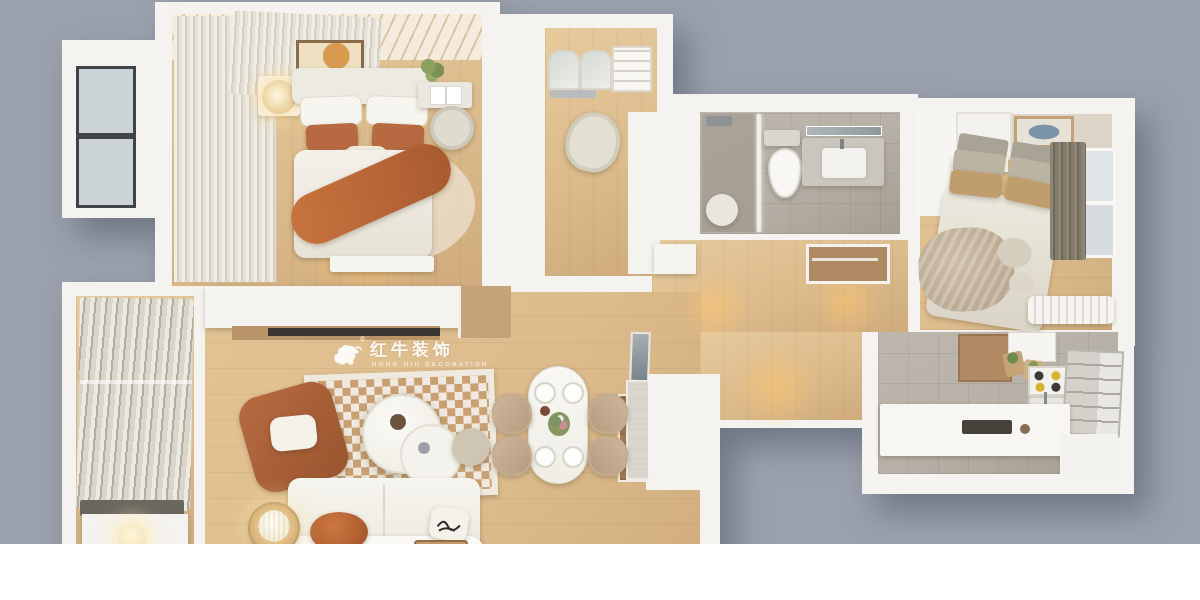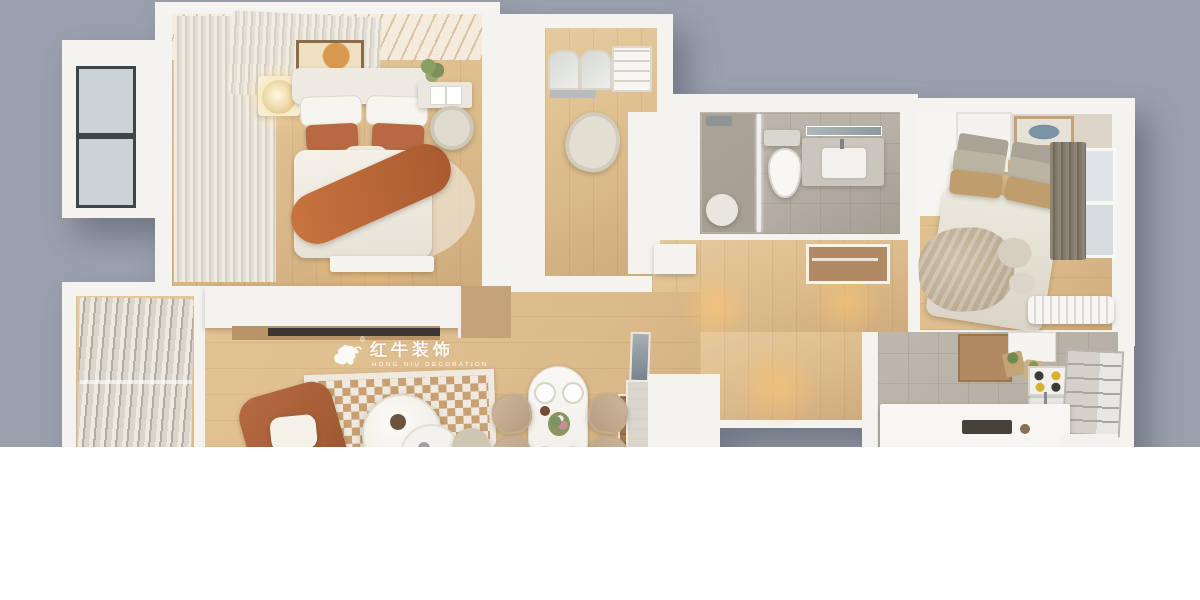--- a/index.html
+++ b/index.html
@@ -1,17 +1,17 @@
 <!DOCTYPE html>
 <html style="--bg: #9aa1ad; --wall: #f4f3ef; --wall_shade: #e3e0da; --wood: #dcbb8c; --wood_light: #e6cb9d; --tile: #b7b1a7; --tile_dark: #a59e93; --terracotta: #b76a42; --terracotta_dark: #99552e; --cream: #efe9df; --rug_tan: #c9a071; --beige: #c8b59c; --curtain_gray: #837b6b; --glow: #ffc46e;"><head>
 <meta charset="utf-8">
 <style>
   html,body{margin:0;padding:0}
   body{font-family:"Liberation Sans","DejaVu Sans",sans-serif}
-  #scene{position:relative;width:1200px;height:447px;background:var(--bg,#9aa1ad);overflow:hidden}
+  #scene{position:relative;width:1200px;height:544px;background:var(--bg,#9aa1ad);overflow:hidden}
   .abs{position:absolute;display:block}
   #apartment{position:absolute;left:0;top:0;width:1200px;height:600px;
     filter:drop-shadow(14px 18px 16px rgba(45,50,65,.38))}
   .wall{background:var(--wall,#f4f3ef)}
   .wood1{background:
     repeating-linear-gradient(90deg, rgba(125,85,42,.10) 0 1px, transparent 1px 24px),
     linear-gradient(160deg,var(--wood_light,#e6cb9d),var(--wood,#dcbb8c) 55%,#cfab7d)}
   .wood2{background:
     repeating-linear-gradient(0deg, rgba(125,85,42,.09) 0 1px, transparent 1px 26px),
     linear-gradient(120deg,#e3c394,var(--wood,#dcbb8c) 60%,#d2ae7f)}

